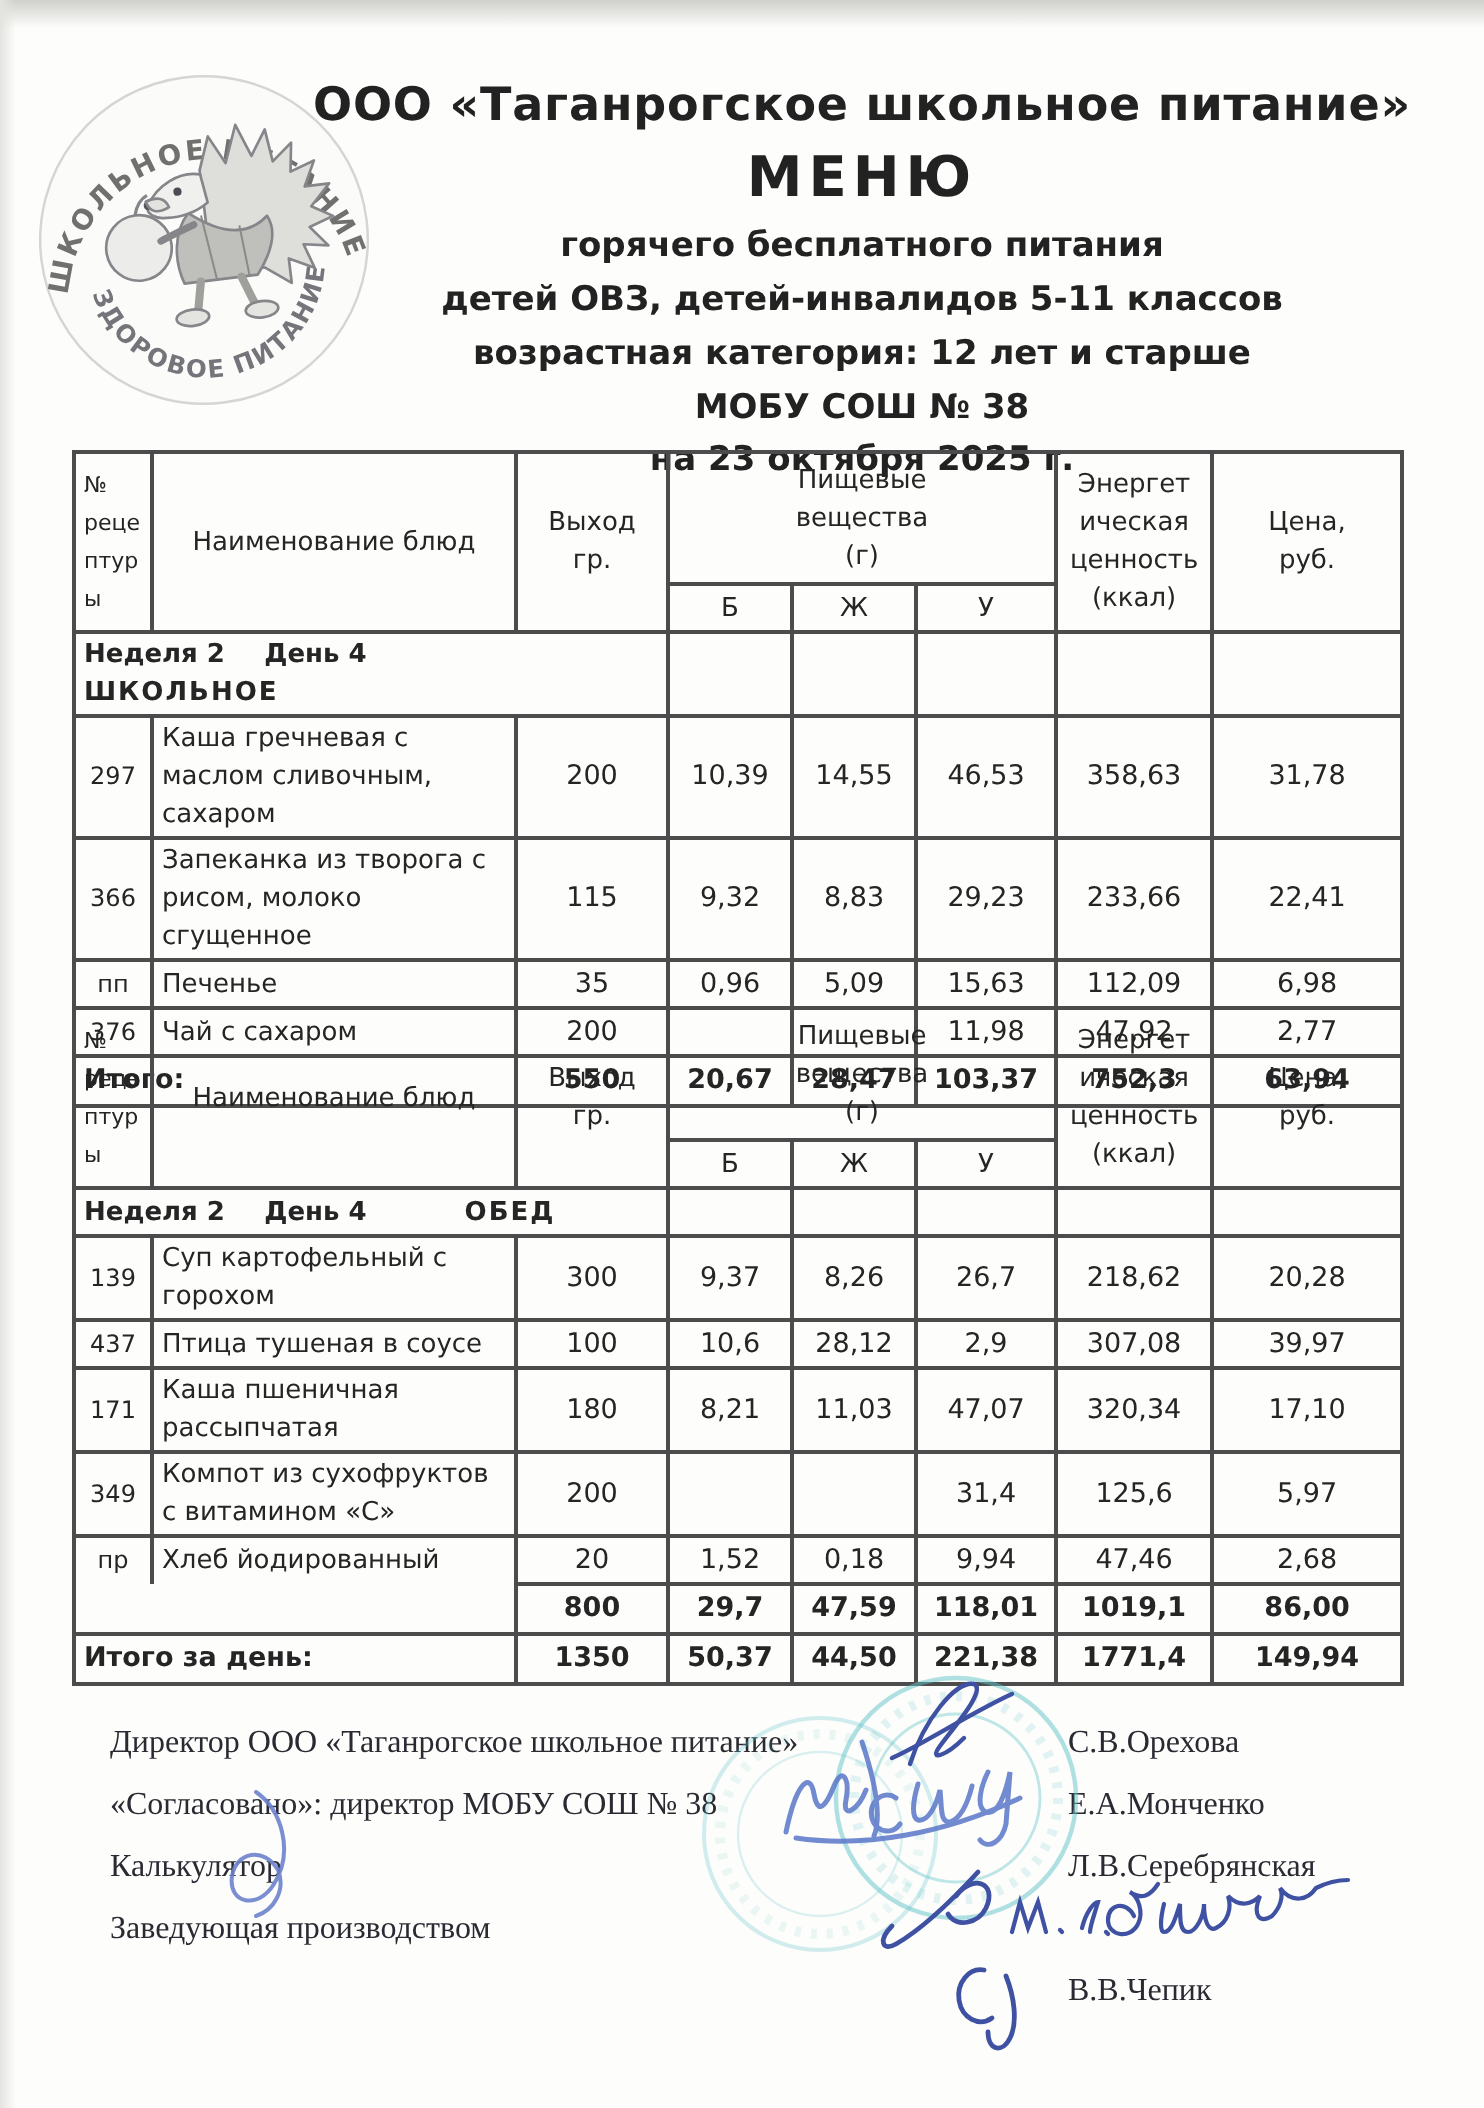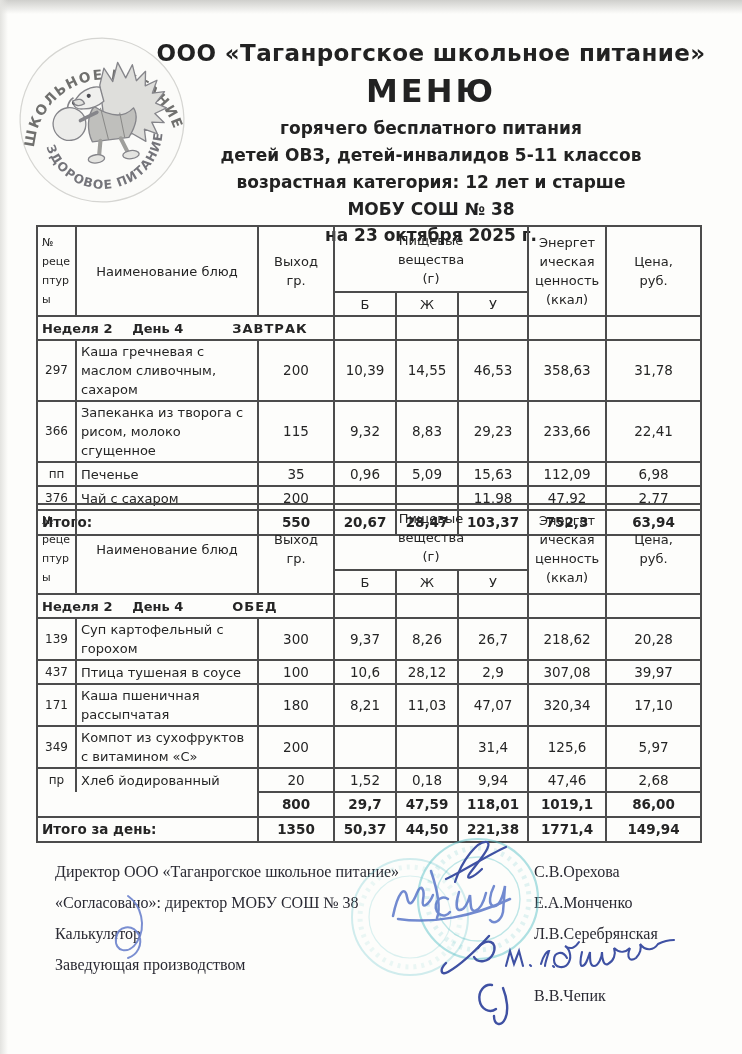--- a/index.html
+++ b/index.html
@@ -13,21 +13,21 @@
     background:linear-gradient(#cfcfcc,rgba(255,255,255,0));pointer-events:none;}
   .scan-left{position:absolute;left:0;top:0;width:8px;height:1054px;
     background:linear-gradient(90deg,#e3e3e0,rgba(255,255,255,0));pointer-events:none;}
 
   
   .logo{position:absolute;left:16px;top:34px;width:172px;height:172px;transform:rotate(-7deg);}
 
   
   .hdr{position:absolute;left:150px;top:40px;width:562px;text-align:center;font-weight:bold;color:#222;}
   .hdr .l1{font-size:23px;letter-spacing:.4px;}
-  .hdr .menu{font-size:32px;letter-spacing:3px;margin-top:6px;}
+  .hdr .menu{font-size:28px;letter-spacing:3px;margin-top:6px;}
   .hdr .l3{font-size:17px;margin-top:8px;}
   .hdr .l4{font-size:17px;margin-top:7px;}
   .hdr .l5{font-size:17px;margin-top:7px;}
   .hdr .l6{font-size:17px;margin-top:7px;}
   .hdr .l7{font-size:17px;margin-top:6px;}
 
   
   table.menu{position:absolute;left:36px;width:664px;border-collapse:collapse;table-layout:fixed;
     font-size:13px;color:#252525;}
   table.menu td,table.menu th{border:2px solid #4c4c4c;padding:1px 4px;vertical-align:middle;
@@ -137,21 +137,21 @@
   </tr>
   <tr class="h2">
     <th>Б</th>
     <th>Ж</th>
     <th>У</th>
   </tr>
   <tr class="weekrow">
     <td colspan="3" class="week-cell">
       <span class="wl">Неделя 2</span>
       <span class="dl">День 4</span>
-      <span class="ml">ЗАВТРАК</span>
+      <span class="ml">ШКОЛЬНОЕ</span>
     </td>
     <td></td>
         <td></td>
         <td></td>
         <td></td>
         <td></td>
   </tr>
   <tr>
     <td class="no">297</td>
     <td class="name">Каша гречневая с маслом сливочным, сахаром</td>

